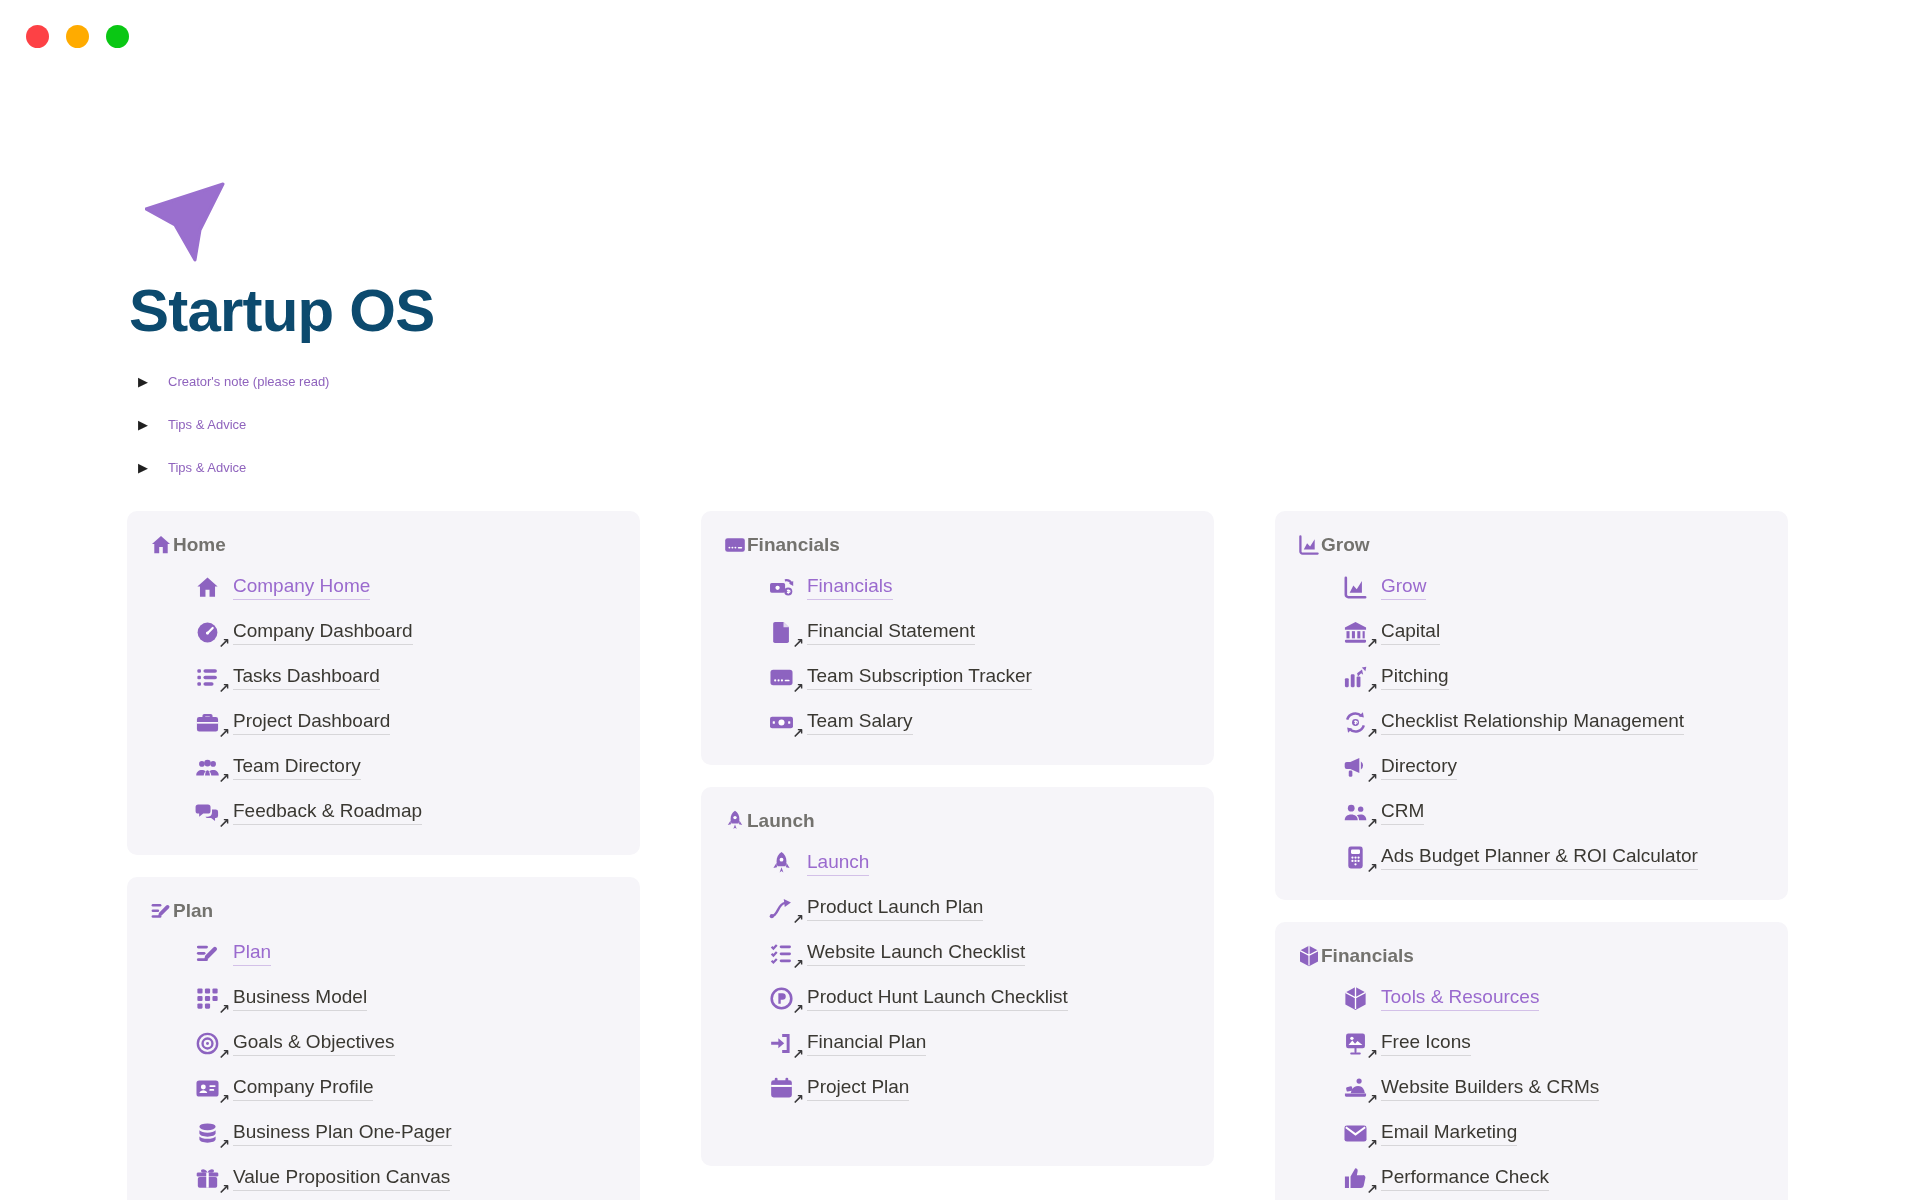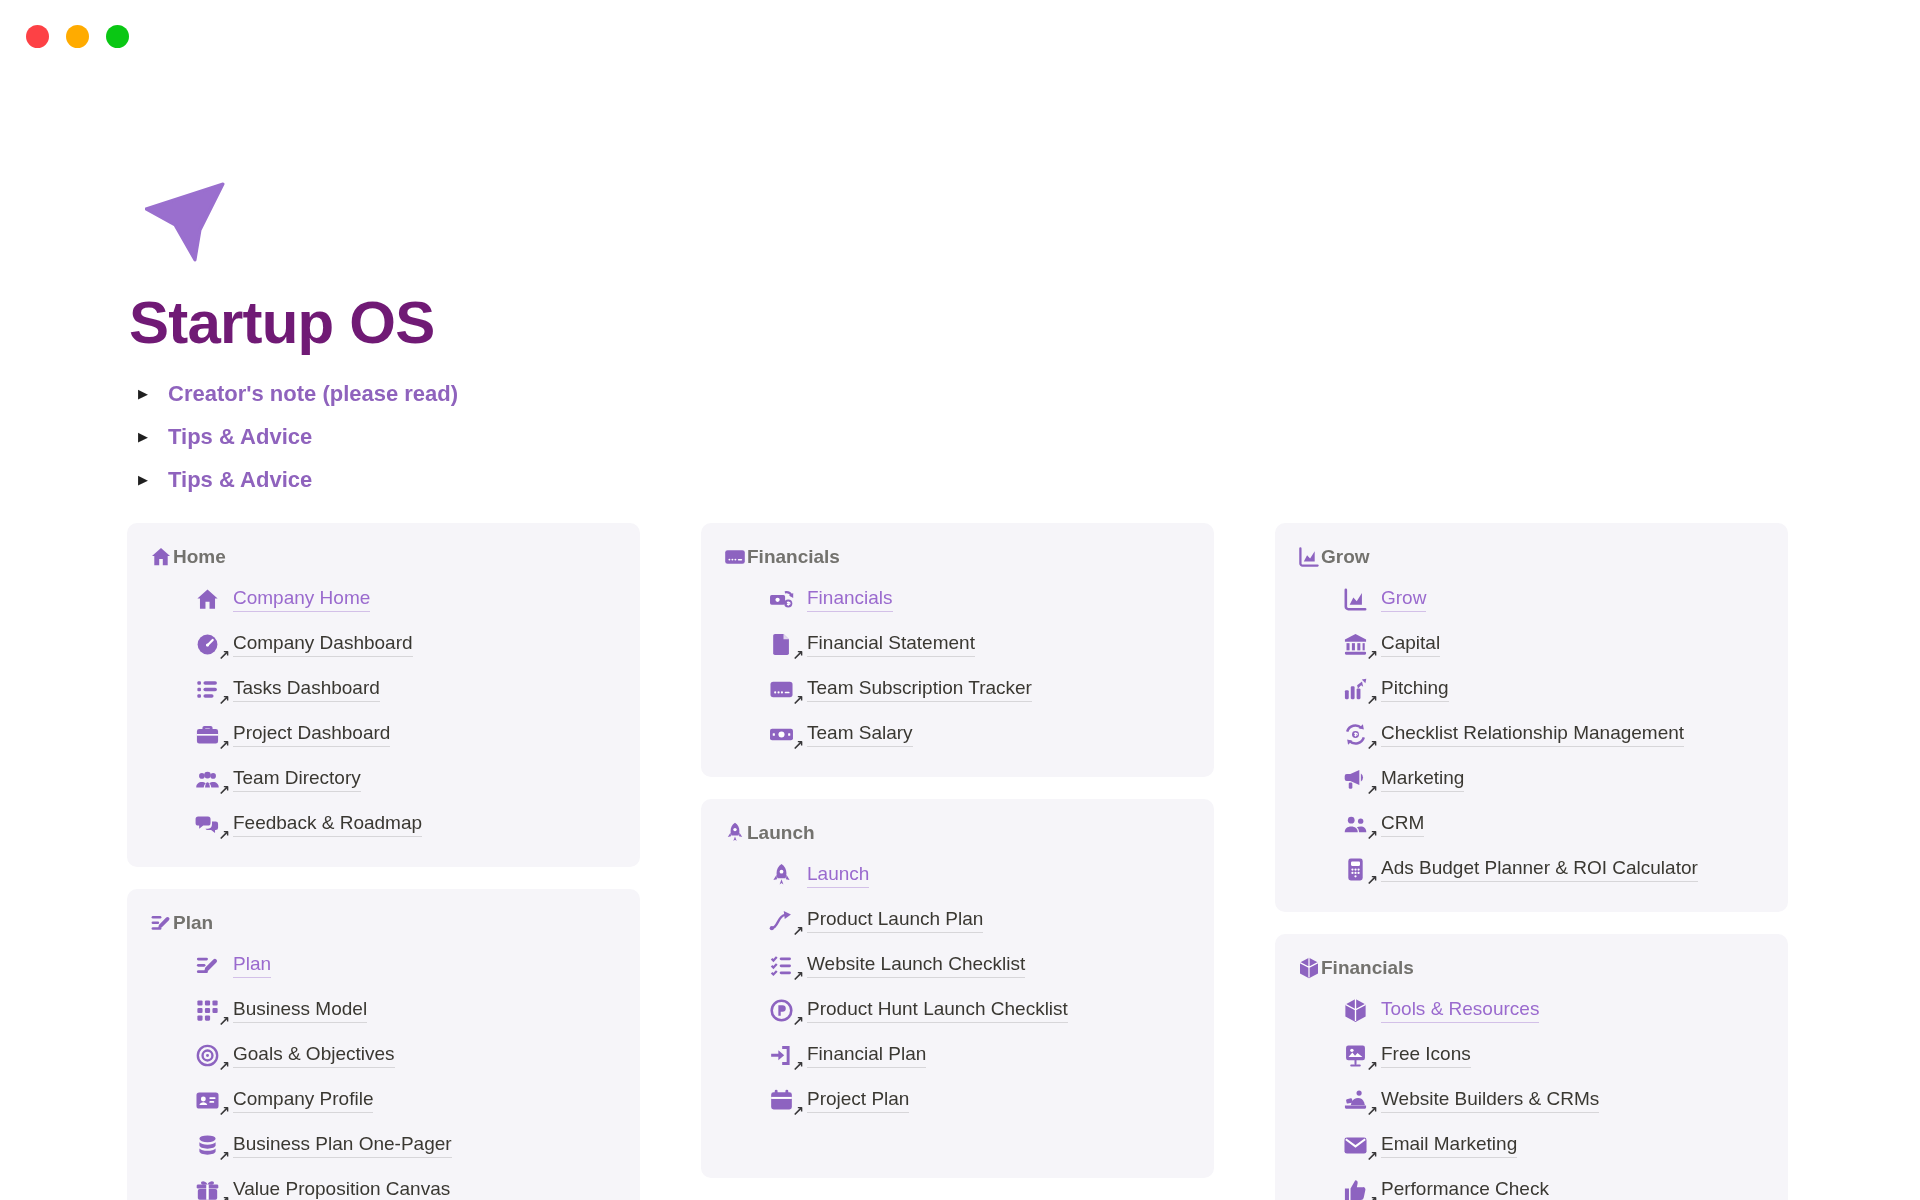--- a/index.html
+++ b/index.html
@@ -8,27 +8,27 @@
     font-family:"Liberation Sans","DejaVu Sans",sans-serif;
     color:var(--text-dark,#37352f);position:relative;
   }
   
   .traffic{position:absolute;top:25px;left:26px;display:flex;gap:17px}
   .traffic .dot{width:23px;height:23px;border-radius:50%;border:none;padding:0;cursor:pointer}
   
   .logo{display:block;margin:182px 0 0 145px;width:80px;height:80px;color:var(--logo-purple,#9a6fce)}
   .logo svg{width:100%;height:100%;display:block}
   .page-title{
-    margin:28px 0 0 129px;font-size:60px;line-height:66px;font-weight:700;
-    letter-spacing:-.8px;color:#701a75;
+    margin:16px 0 0 129px;font-size:60px;line-height:66px;font-weight:700;
+    letter-spacing:-.8px;color:#0c4a6e;
   }
   .toggles{margin:16px 0 0 138px}
   .toggle{display:flex;align-items:center;height:43px;gap:16px;cursor:pointer;width:max-content}
   .tri{font-size:13px;color:#1f1f1f;width:14px;flex:none}
-  .toggle-label{font-size:22px;font-weight:700;color:var(--toggle-purple,#8f63bd)}
+  .toggle-label{font-size:13px;font-weight:400;color:var(--toggle-purple,#8f63bd)}
   
   .board{margin:22px 0 0 127px;width:1661px;display:grid;grid-template-columns:1fr 1fr 1fr;column-gap:61px;align-items:start}
   .col{display:flex;flex-direction:column;gap:22px;min-width:0}
   .card{background:var(--card-bg,#f6f5f9);border-radius:10px;padding:16px 24px 20px 22px;box-sizing:border-box}
   .card--launch{min-height:379px}
   .card-header{display:flex;align-items:center;height:36px}
   .card-title{font-size:19px;font-weight:700;color:var(--header-gray,#73726e)}
   .items{margin:2px 0 0 45px;display:flex;flex-direction:column}
   .item{display:flex;align-items:center;gap:12px;height:45px;text-decoration:none;cursor:pointer;width:max-content;max-width:100%}
   .item-label{
@@ -388,21 +388,21 @@
                   <path d="M12 10.2v3.6M10.9 11h1.9a.8.8 0 0 1 0 1.6h-1.9" stroke="#fff" stroke-width=".9" fill="none"></path>
                 </svg></span><span class="ext">↗</span></span>
             <span class="item-label">Checklist Relationship Management</span>
           </a>
           <a class="item">
             <span class="ico-wrap"><span class="ico"><svg viewBox="0 0 24 24" fill="currentColor" xmlns="http://www.w3.org/2000/svg">
                   <path d="M15.4 3.6v13.2l-8-3.4H4.2a1.8 1.8 0 0 1-1.8-1.8V8.8A1.8 1.8 0 0 1 4.2 7h3.2z"></path>
                   <path d="M16.8 6.6a4.4 4.4 0 0 1 0 7.2z"></path>
                   <rect x="6" y="14.6" width="3.2" height="5.6" rx="1.2"></rect>
                 </svg></span><span class="ext">↗</span></span>
-            <span class="item-label">Marketing</span>
+            <span class="item-label">Directory</span>
           </a>
           <a class="item">
             <span class="ico-wrap"><span class="ico"><svg viewBox="0 0 24 24" fill="currentColor" xmlns="http://www.w3.org/2000/svg">
                   <circle cx="8.2" cy="8.2" r="3"></circle>
                   <circle cx="16.6" cy="9" r="2.4"></circle>
                   <path d="M2.4 18.8c0-3.1 2.4-5 5.8-5s5.8 1.9 5.8 5z"></path>
                   <path d="M15.2 18.8c-.1-1.9-.8-3.4-2-4.4.9-.4 2-.6 3.4-.6 3 0 5 1.7 5 5z"></path>
                 </svg></span><span class="ext">↗</span></span>
             <span class="item-label">CRM</span>
           </a>

